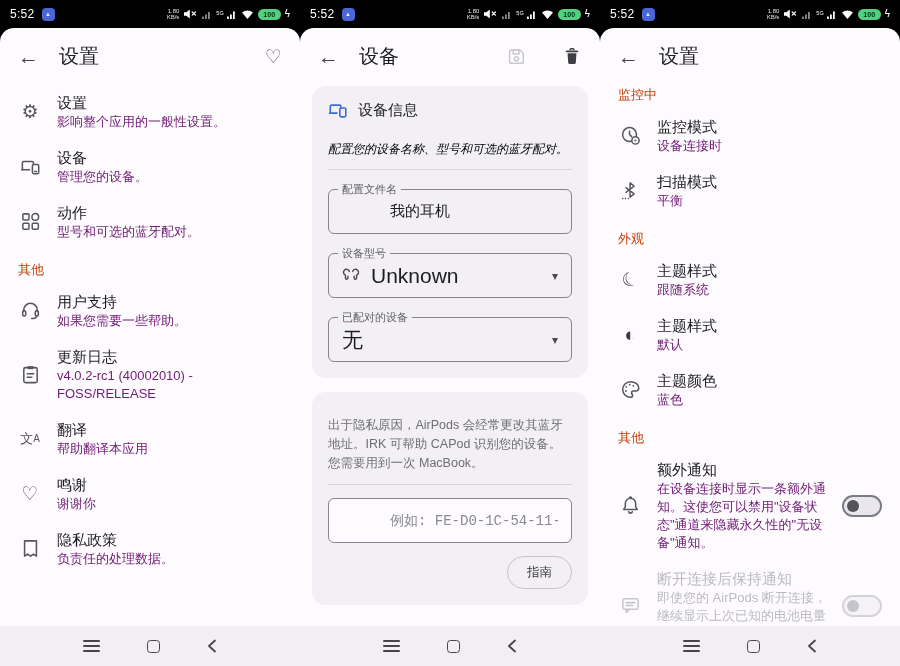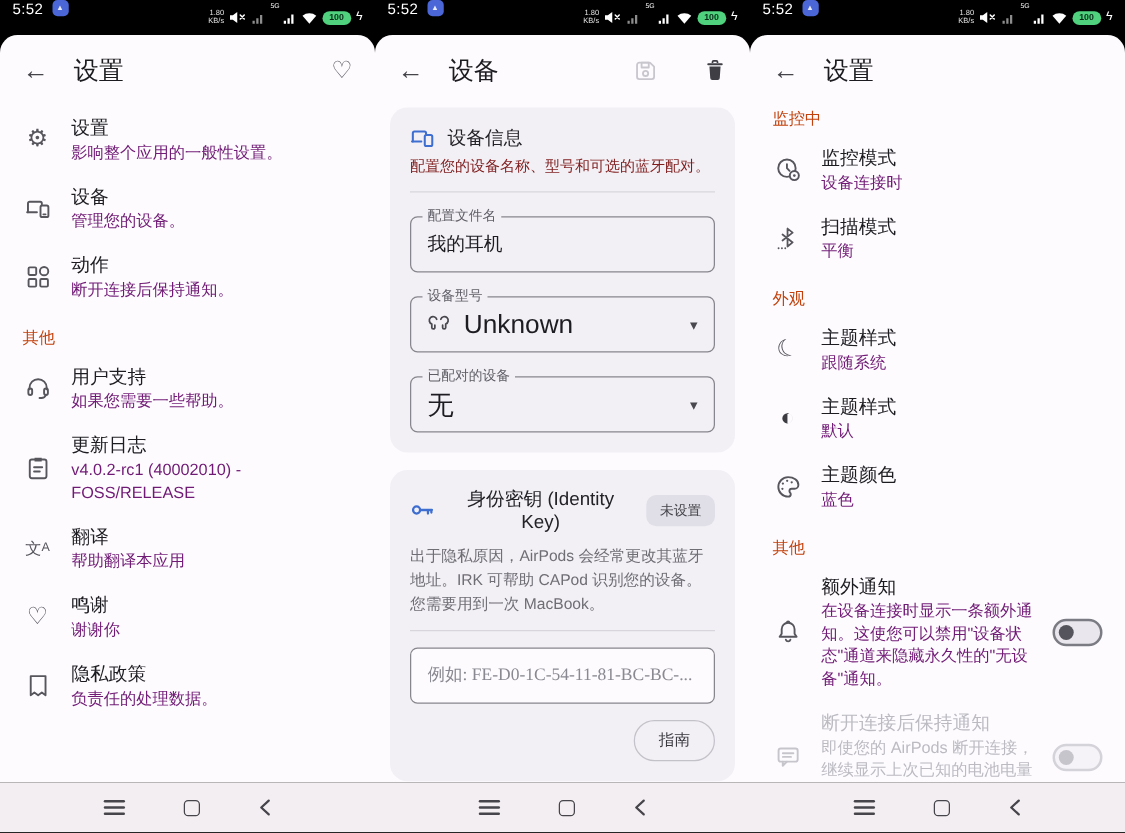--- a/index.html
+++ b/index.html
@@ -3,21 +3,21 @@
 <meta charset="utf-8">
 <style>
   * { margin:0; padding:0; box-sizing:border-box; }
   html,body { background:#222; }
   body { font-family:"Liberation Sans","DejaVu Sans",sans-serif; }
   .stage { width:900px; height:666px; display:flex; background:#000; margin:0 auto; }
   .screen { position:relative; width:300px; height:666px; background:#000; overflow:hidden; flex:0 0 300px; }
 
   
   .statusbar { position:absolute; top:0; left:0; right:0; height:28px; background:#000;
-    color:#fff; display:flex; padding:0 10px; font-size:12px; z-index:3; }
+    color:#fff; display:flex; align-items:center; padding:0 10px; font-size:12px; z-index:3; }
   .sb-time { font-weight:400; letter-spacing:.3px; }
   .sb-appicon { width:13px; height:13px; margin-left:7px; border-radius:4px; background:#4b66d6;
     display:flex; align-items:center; justify-content:center; font-size:6px; color:#e8ecff; }
   .sb-right { margin-left:auto; display:flex; align-items:center; gap:4px; }
   .sb-net { display:flex; flex-direction:column; align-items:flex-end; font-size:6px; line-height:6.5px; opacity:.9; }
   .sb-right svg { display:block; }
   .sb-batt { width:23px; height:11px; background:#4fd17e; border-radius:5.5px; color:#082b16;
     font-size:7px; font-weight:bold; display:flex; align-items:center; justify-content:center; }
   .sb-bolt { font-size:10px; line-height:10px; }
   .sb-5g { font-size:5.5px; line-height:5.5px; align-self:flex-start; margin:3px -2px 0 0; }
@@ -61,31 +61,31 @@
   .switch.off-disabled { border-color:#d5d3da; background:#f5f3f7; }
   .switch.off-disabled .thumb { background:#c7c5cc; }
 
   
   .card { background:#f2f0f5; border-radius:14px; margin:2px 12px 14px; padding:14px 16px 16px; }
   .card-head { display:flex; align-items:center; gap:10px;text-align:center; }
   .card-head .cic { display:flex; color:#3d6ed0; }
   .card-title { font-size:15px; color:#232227; font-weight:500; }
   .chip { margin-left:auto; background:#e0dfe7; color:#45444b; font-size:11px; padding:5px 11px;
     border-radius:8px; white-space:nowrap; }
-  .card-sub { font-size:12px; color:#7f1d1d; line-height:17px; margin-top:5px; white-space:nowrap;
-    overflow:hidden; }
+  .card-sub { font-size:12px; color:#000000; line-height:17px; margin-top:21px; white-space:nowrap;
+    overflow:hidden;font-style:italic; }
   .card-body { font-size:12.5px; color:#6f6e75; line-height:19px; margin-top:10px; }
   .cdiv { height:1px; background:#d8d6dc; margin:11px 0 0; }
 
   .tfield { position:relative; border:1px solid #87868d; border-radius:6px; height:45px;
     display:flex; align-items:center; gap:11px; padding:0 13px; margin-top:19px; }
   .tfield .flabel { position:absolute; top:-7px; left:9px; font-size:11px; color:#5f5e66;
     background:#f2f0f5; padding:0 4px; line-height:13px; }
   .tfield input { border:0; background:transparent; outline:none; width:100%; font-size:15px;
-    color:#1d1c21; font-family:Liberation Serif, serif; }
+    color:#1d1c21; font-family:Liberation Mono, monospace;margin-left:48px; }
   .tfield .fval { font-size:21px; color:#1d1c21; flex:1; white-space:nowrap; overflow:hidden; }
   .tfield .caret { font-size:12px; color:#49484f; }
   .tfield .eic { display:flex; color:#49484f; }
   .keyfield { background:#fdfbfe; margin-top:13px; }
   .keyfield input { font-size:14px; color:#1d1c21; }
   .keyfield input::placeholder { color:#8a8991; opacity:1; }
   input::placeholder { color:#8a8991; }
   .btn-row { display:flex; justify-content:flex-end; margin-top:13px; }
   .btn-outline { border:1px solid #c4c2c9; border-radius:20px; background:transparent;
     padding:7px 19px; font-size:12.5px; color:#3a3940; font-family:inherit; }
@@ -159,21 +159,21 @@
         <span class="ric">
           <svg width="21" height="21" viewBox="0 0 22 22" fill="none" stroke="currentColor" stroke-width="1.6" stroke-linejoin="round">
               <rect x="3" y="3" width="6.4" height="6.4" rx="1"></rect>
               <rect x="3" y="12.8" width="6.4" height="6.4" rx="1"></rect>
               <rect x="12.8" y="12.8" width="6.4" height="6.4" rx="1"></rect>
               <circle cx="16" cy="6.2" r="3.5"></circle>
             </svg>
         </span>
         <div class="grow">
           <div class="rt">动作</div>
-          <div class="rs">断开连接后保持通知。</div>
+          <div class="rs">型号和可选的蓝牙配对。</div>
         </div>
       </div>
 
       <div class="section">其他</div>
 
       <div class="row">
         <span class="ric">
           <svg width="21" height="21" viewBox="0 0 22 22" fill="none" stroke="currentColor" stroke-width="1.6" stroke-linecap="round" stroke-linejoin="round">
               <path d="M3.8 12 v-1.3 a7.2 7.2 0 0 1 14.4 0 V12"></path>
               <rect x="2.8" y="11.3" width="3.2" height="5.4" rx="1.6"></rect>
@@ -329,30 +329,20 @@
         </div>
 
         <div class="tfield">
           <span class="flabel">已配对的设备</span>
           <span class="fval">无</span>
           <span class="caret">▾</span>
         </div>
       </div>
 
       <div class="card">
-        <div class="card-head">
-          <span class="cic">
-            <svg width="20" height="20" viewBox="0 0 22 22" fill="none" stroke="currentColor" stroke-width="2" stroke-linecap="round">
-                <circle cx="5.8" cy="11" r="3.1"></circle>
-                <path d="M9.2 11 H19.3 M15.8 11 v3.1 M18.8 11 v2.3"></path>
-              </svg>
-          </span>
-          <span class="card-title">身份密钥 (Identity Key)</span>
-          <span class="chip">未设置</span>
-        </div>
         <div class="card-body">出于隐私原因，AirPods 会经常更改其蓝牙地址。IRK 可帮助 CAPod 识别您的设备。您需要用到一次 MacBook。</div>
         <div class="cdiv"></div>
         <div class="tfield keyfield">
           <input type="text" placeholder="例如: FE-D0-1C-54-11-81-BC-BC-..." style="">
         </div>
         <div class="btn-row">
           <button class="btn-outline">指南</button>
         </div>
       </div>
 

